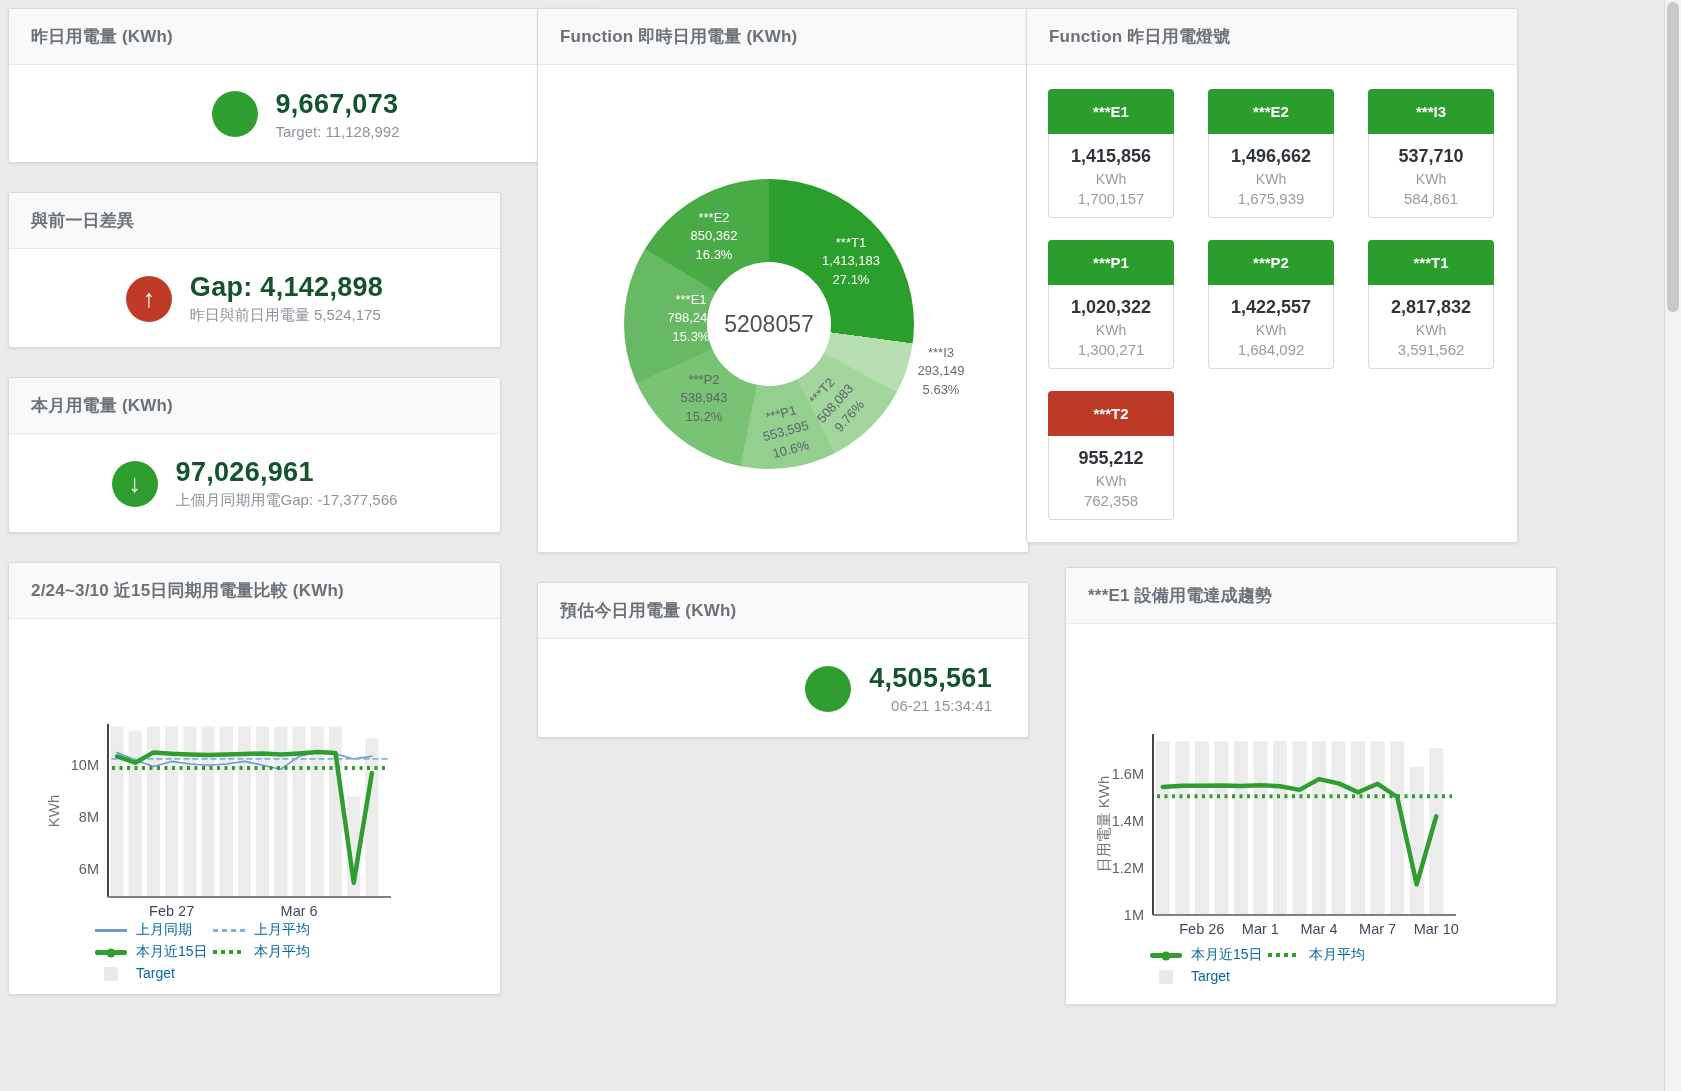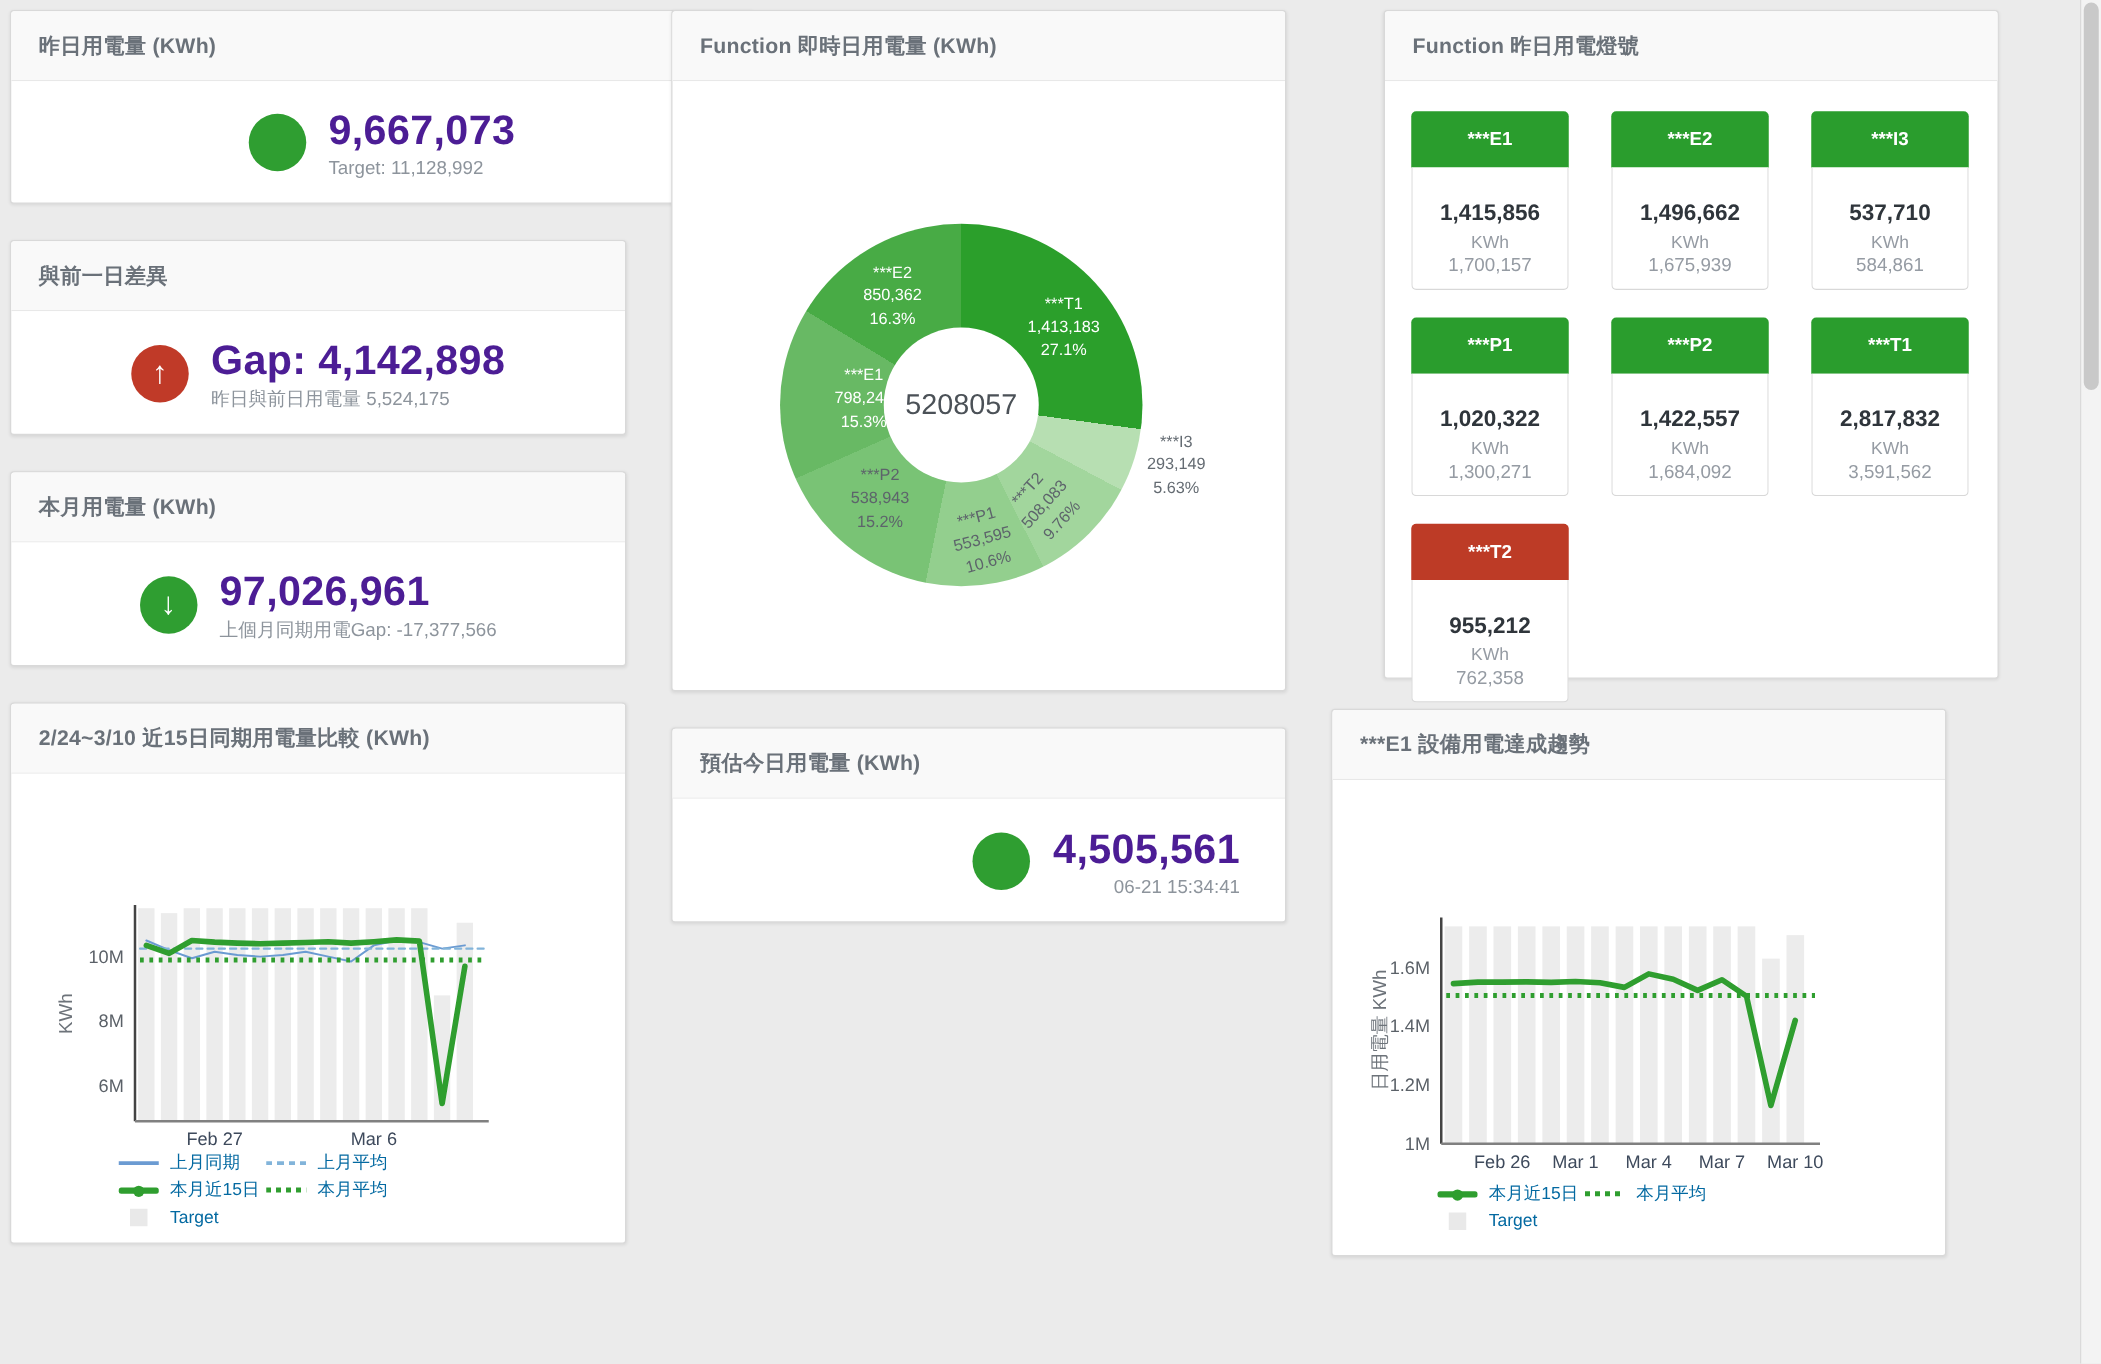--- a/index.html
+++ b/index.html
@@ -18,29 +18,29 @@
   .panel-title{font-size:17px;font-weight:700;color:#6a7179;letter-spacing:.2px;}
   .panel-body{position:relative;height:calc(100% - 55px);border-radius:0 0 3px 3px;overflow:visible;}
   
   .stat{display:flex;align-items:center;justify-content:center;height:100%;gap:18px;}
   .stat.right{justify-content:flex-end;padding-right:36px;}
   .circle{width:46px;height:46px;border-radius:50%;flex:0 0 46px;
     display:flex;align-items:center;justify-content:center;color:#fff;font-size:25px;font-weight:900;line-height:1;}
   .c-green{background:#2f9e31;}
   .c-red{background:#c03a28;}
   .stat-text{text-align:left;}
-  .big{font-size:33px;font-weight:700;color:#4c1d95;letter-spacing:.3px;}
+  .big{font-size:27px;font-weight:700;color:#14532d;letter-spacing:.3px;}
   .sub{font-size:15px;color:#8d949c;margin-top:3px;}
   
   .lights-grid{position:absolute;left:21px;top:24px;display:grid;
     grid-template-columns:repeat(3,126px);column-gap:34px;row-gap:22px;}
   .tile{width:126px;text-align:center;}
   .tile-head{color:#fff;font-weight:700;font-size:15px;padding:14px 0;border-radius:4px 4px 0 0;}
   .tile-body{border:1px solid #d8d8d8;border-top:none;border-radius:0 0 4px 4px;background:#fff;padding:9px 0 10px;}
-  .tile-value{font-size:18px;font-weight:700;color:#2f353b;margin-top:17px;}
+  .tile-value{font-size:18px;font-weight:700;color:#2f353b;margin-top:3px;}
   .tile-unit{font-size:14px;color:#959ba3;margin-top:4px;}
   .tile-target{font-size:15px;color:#959ba3;margin-top:3px;}
   
   .donut{position:absolute;left:86px;top:114px;width:290px;height:290px;border-radius:50%;}
   .dhole{position:absolute;left:50%;top:50%;width:124px;height:124px;border-radius:50%;background:#fff;transform:translate(-50%,-50%);}
   .dcenter{position:absolute;left:50%;top:50%;transform:translate(-50%,-50%);font-size:23px;color:#4b5157;}
   .dlabel{position:absolute;text-align:center;font-size:13px;line-height:1.42;white-space:nowrap;}
   
   .ylab{position:absolute;font-size:15px;color:#6d737a;white-space:nowrap;transform:translate(-50%,-50%) rotate(-90deg);}
   .legend{position:absolute;font-size:14px;color:#0369a1;}
@@ -194,21 +194,21 @@
     <div class="stat right">
       <span class="circle c-green"></span>
       <div class="stat-text">
         <div class="big">4,505,561</div>
         <div class="sub" style="text-align:right">06-21 15:34:41</div>
       </div>
     </div>
   </div>
 </section>
 
-<section class="panel" style="left:1107px;top:8px;width:492px;height:535px">
+<section class="panel" style="left:1026px;top:8px;width:492px;height:535px">
   <div class="panel-header">
     <span class="panel-title">Function 昨日用電燈號</span>
   </div>
   <div class="panel-body">
     <div class="lights-grid" id="lights-grid">
         <div class="tile">
           <div class="tile-head" style="background: rgb(42, 157, 45);">***E1</div>
           <div class="tile-body">
             <div class="tile-value">1,415,856</div>
             <div class="tile-unit">KWh</div>

